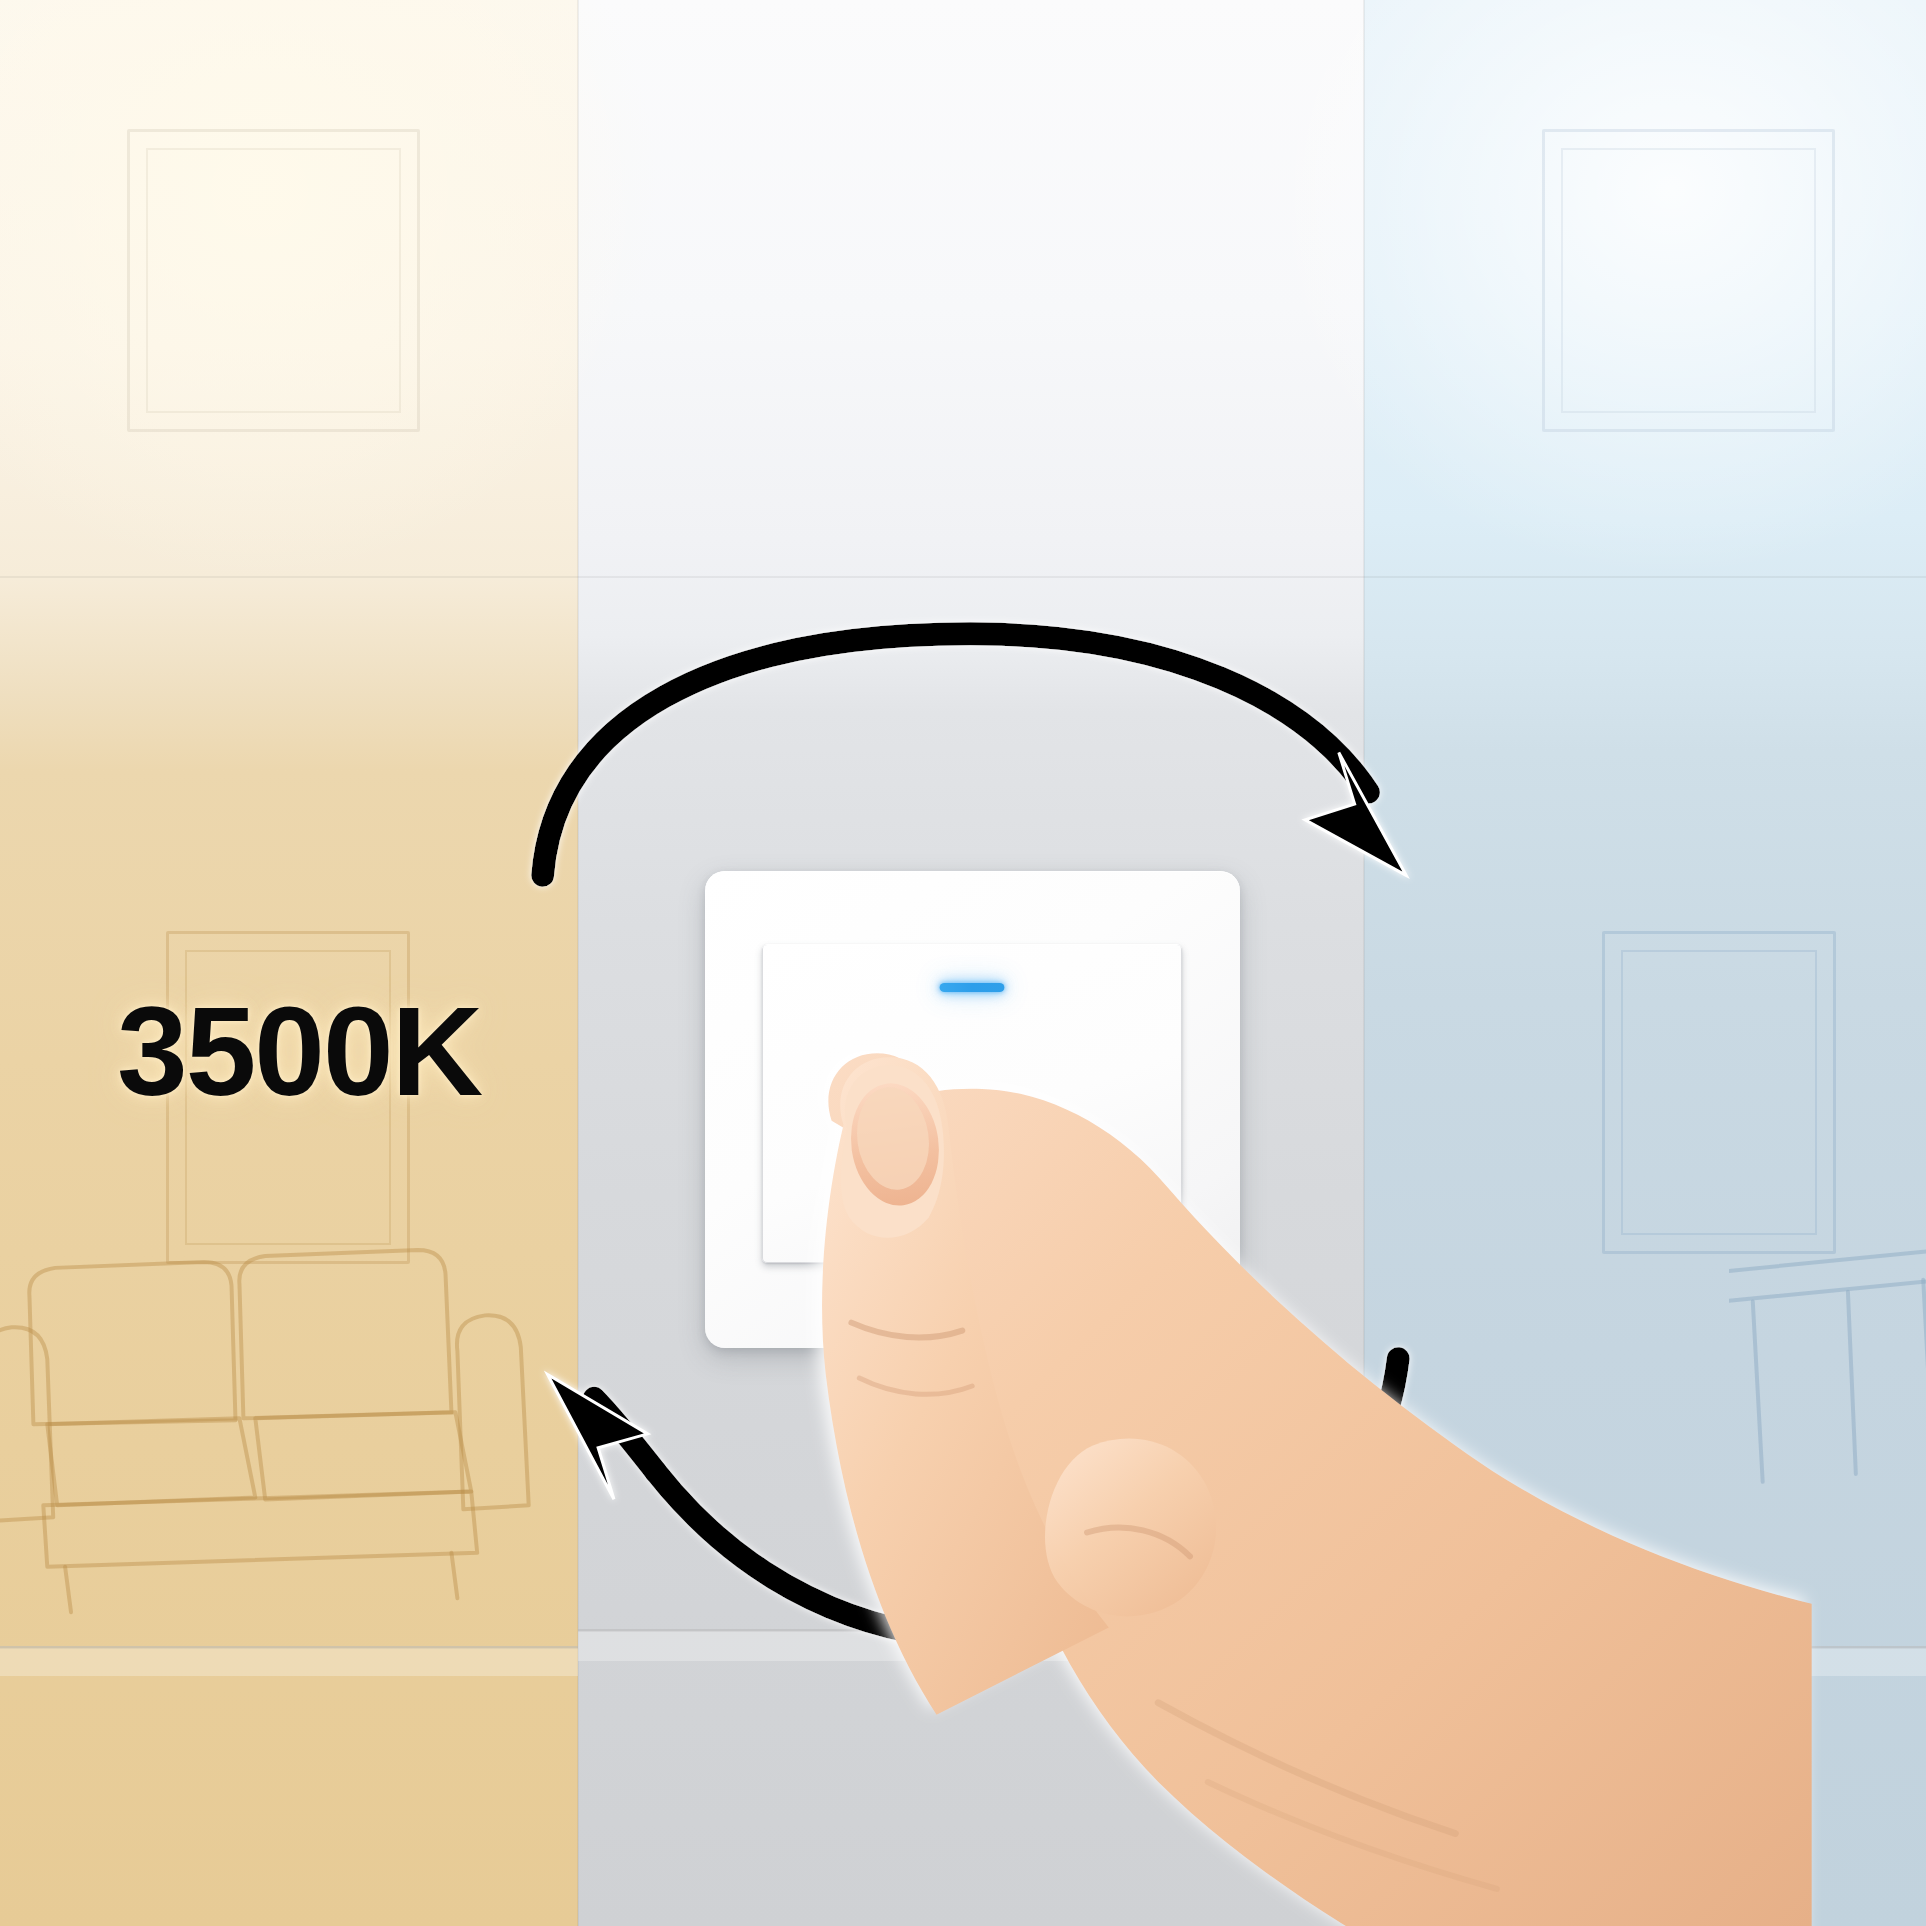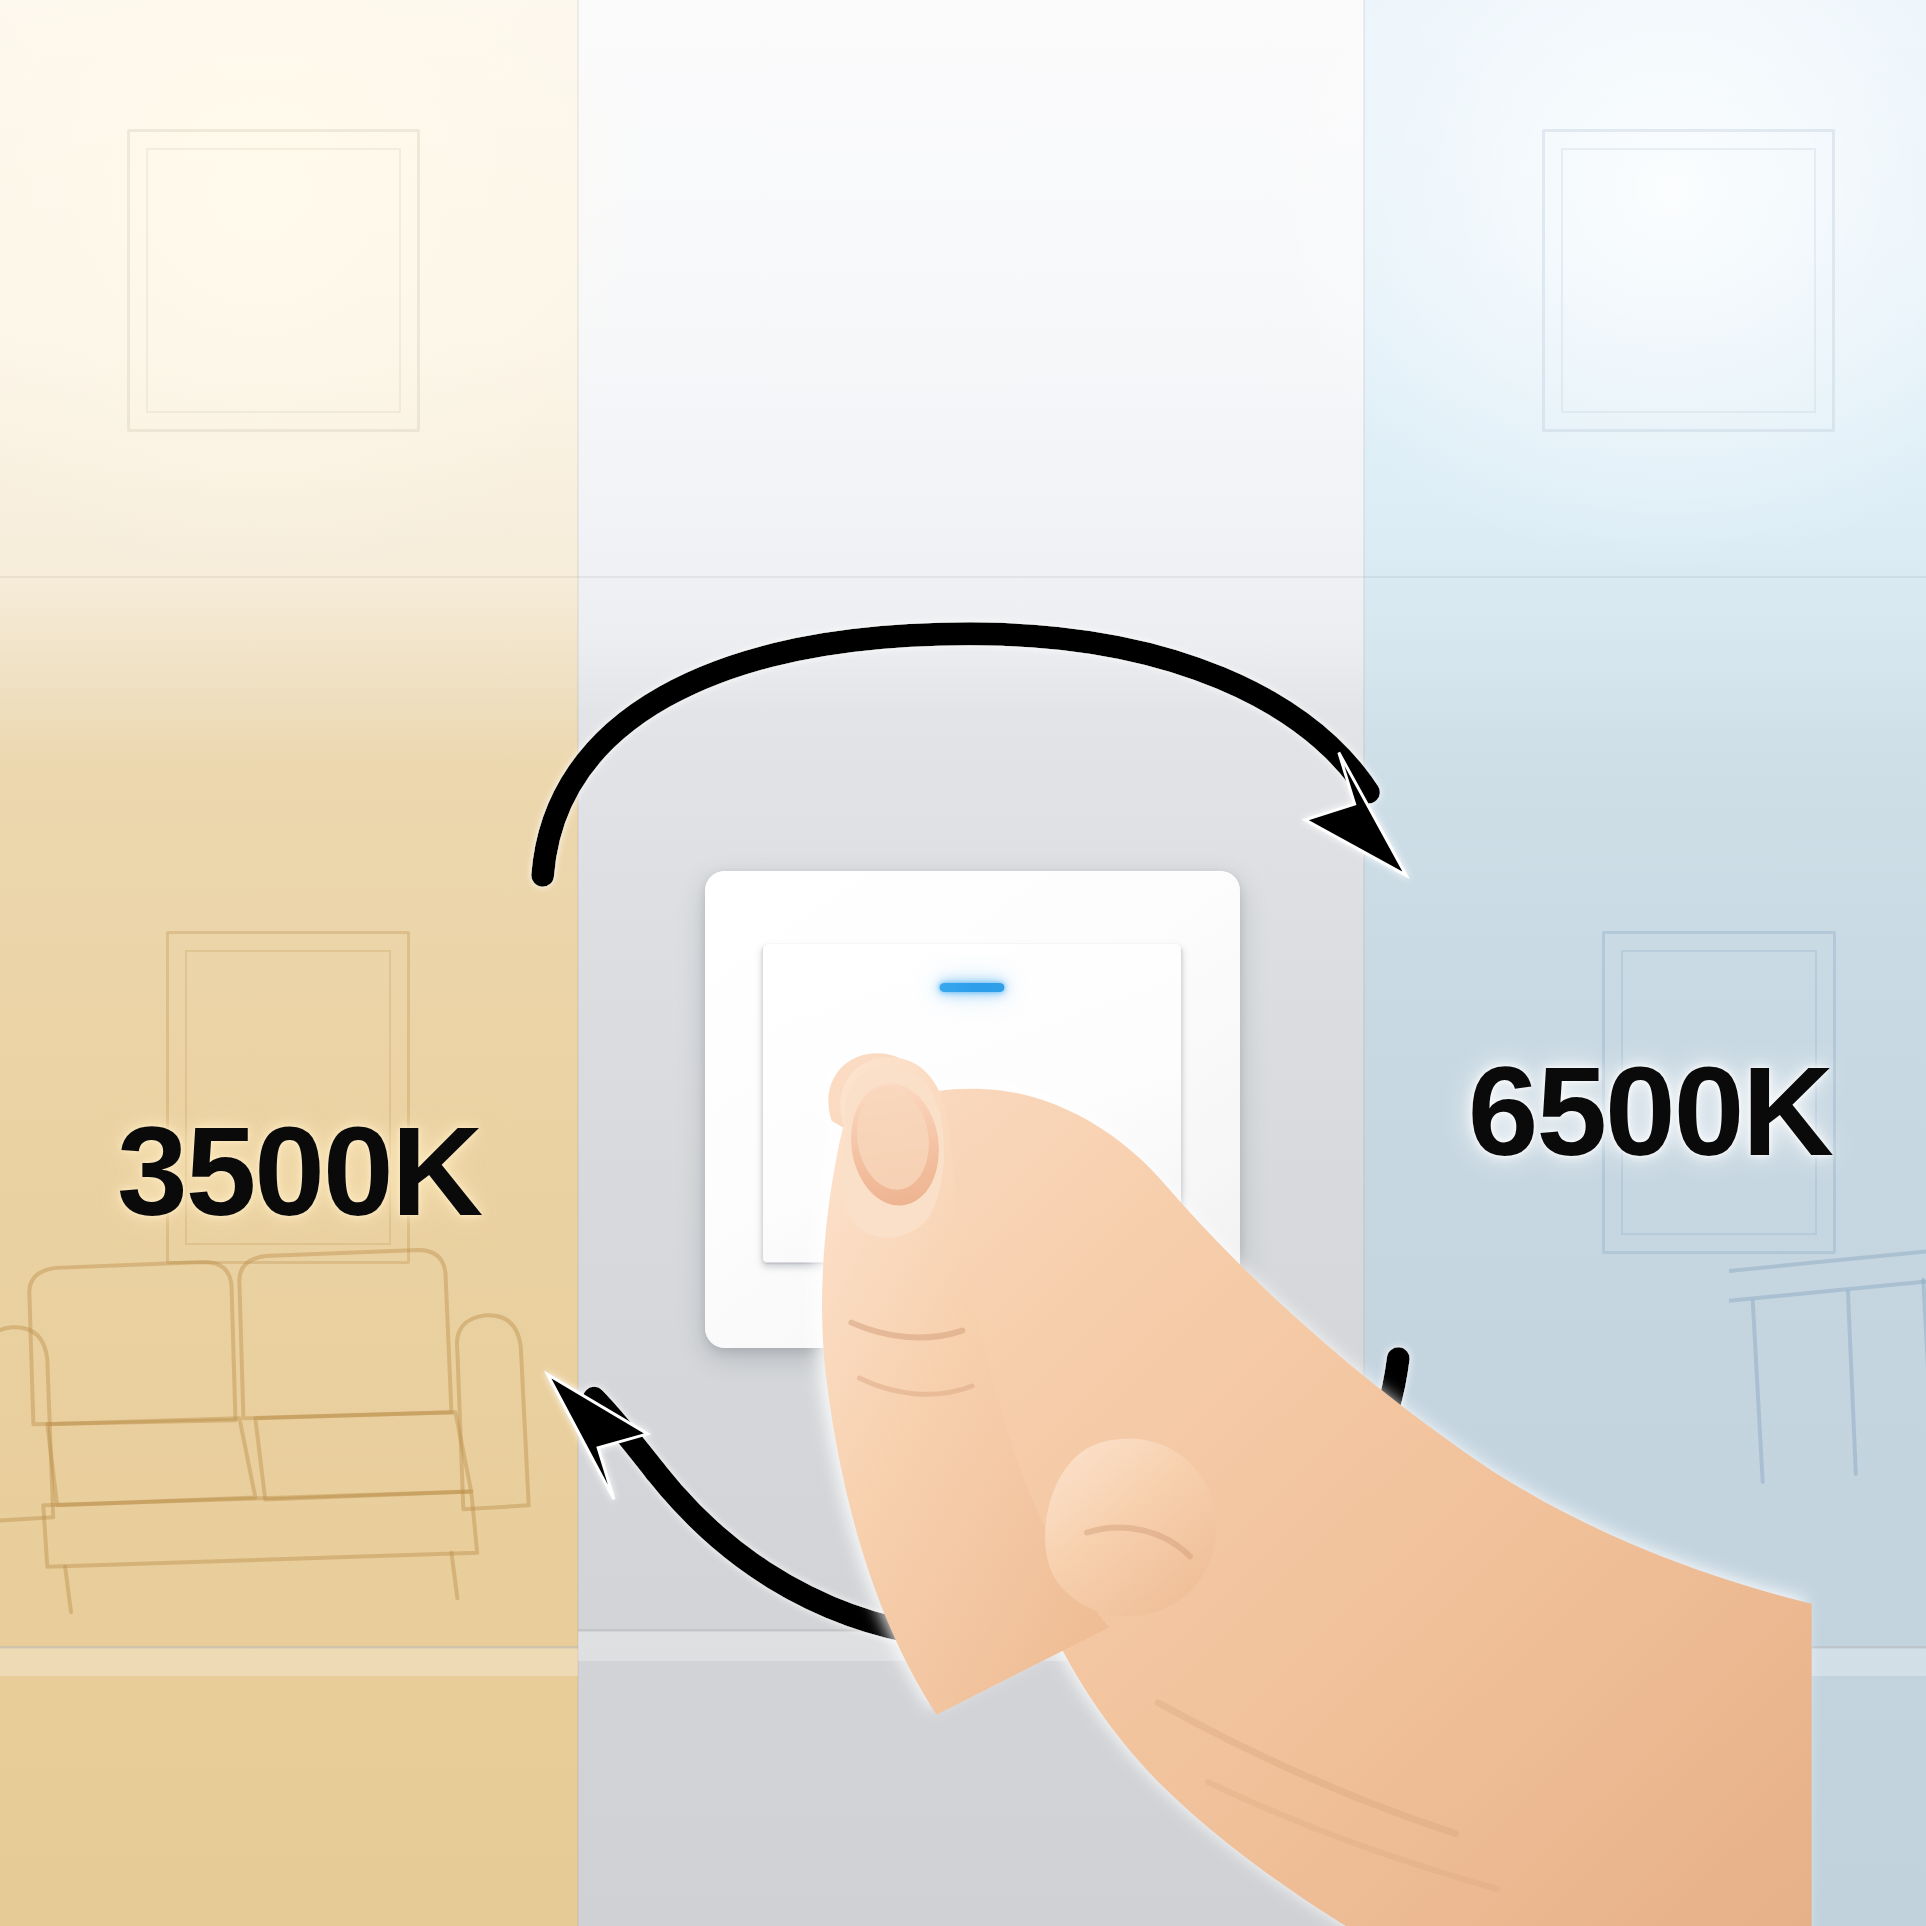--- a/index.html
+++ b/index.html
@@ -173,21 +173,21 @@
     font-family: "Liberation Sans", sans-serif;
     font-weight: 700;
     font-size: 127px;
     letter-spacing: -2px;
     color: #0a0a0a;
     z-index: 30;
     white-space: nowrap;
   }
   .cct-warm {
     left: 117px;
-    top: 1098px;
+    top: 978px;
     text-shadow:
       0 0 5px rgba(255,238,200,.95),
       0 0 14px rgba(255,236,195,.85),
       0 0 30px rgba(255,233,185,.6);
   }
   .cct-cool {
     right: 95px;
     top: 1038px;
     text-shadow:
       0 0 5px rgba(255,255,255,.98),
@@ -324,21 +324,20 @@
         <path d="M120 138 L128 322"></path>
       </g>
     </svg>
   </div>
 
   <div class="floorline" style="left:578px; top:1629px; width:786px;"></div>
   <div class="baseboard" style="left:578px; top:1629px; width:786px; height:30px;"></div>
 
 
   <div class="cct cct-warm">3500K</div>
-  <div class="cct cct-cool">6500K</div>
 
   <svg class="arrows" viewBox="0 0 1946 1946" aria-hidden="true">
     <defs>
       <filter id="arrowGlow" x="-30%" y="-30%" width="160%" height="160%">
         <feDropShadow dx="0" dy="0" stdDeviation="4" flood-color="#ffffff" flood-opacity="0.95"></feDropShadow>
       </filter>
     </defs>
 
     <g filter="url(#arrowGlow)">
       <path d="M548 884 C 560 728, 720 640, 980 640 C 1180 640, 1320 706, 1382 800" fill="none" stroke="#000000" stroke-width="23" stroke-linecap="round"></path>

